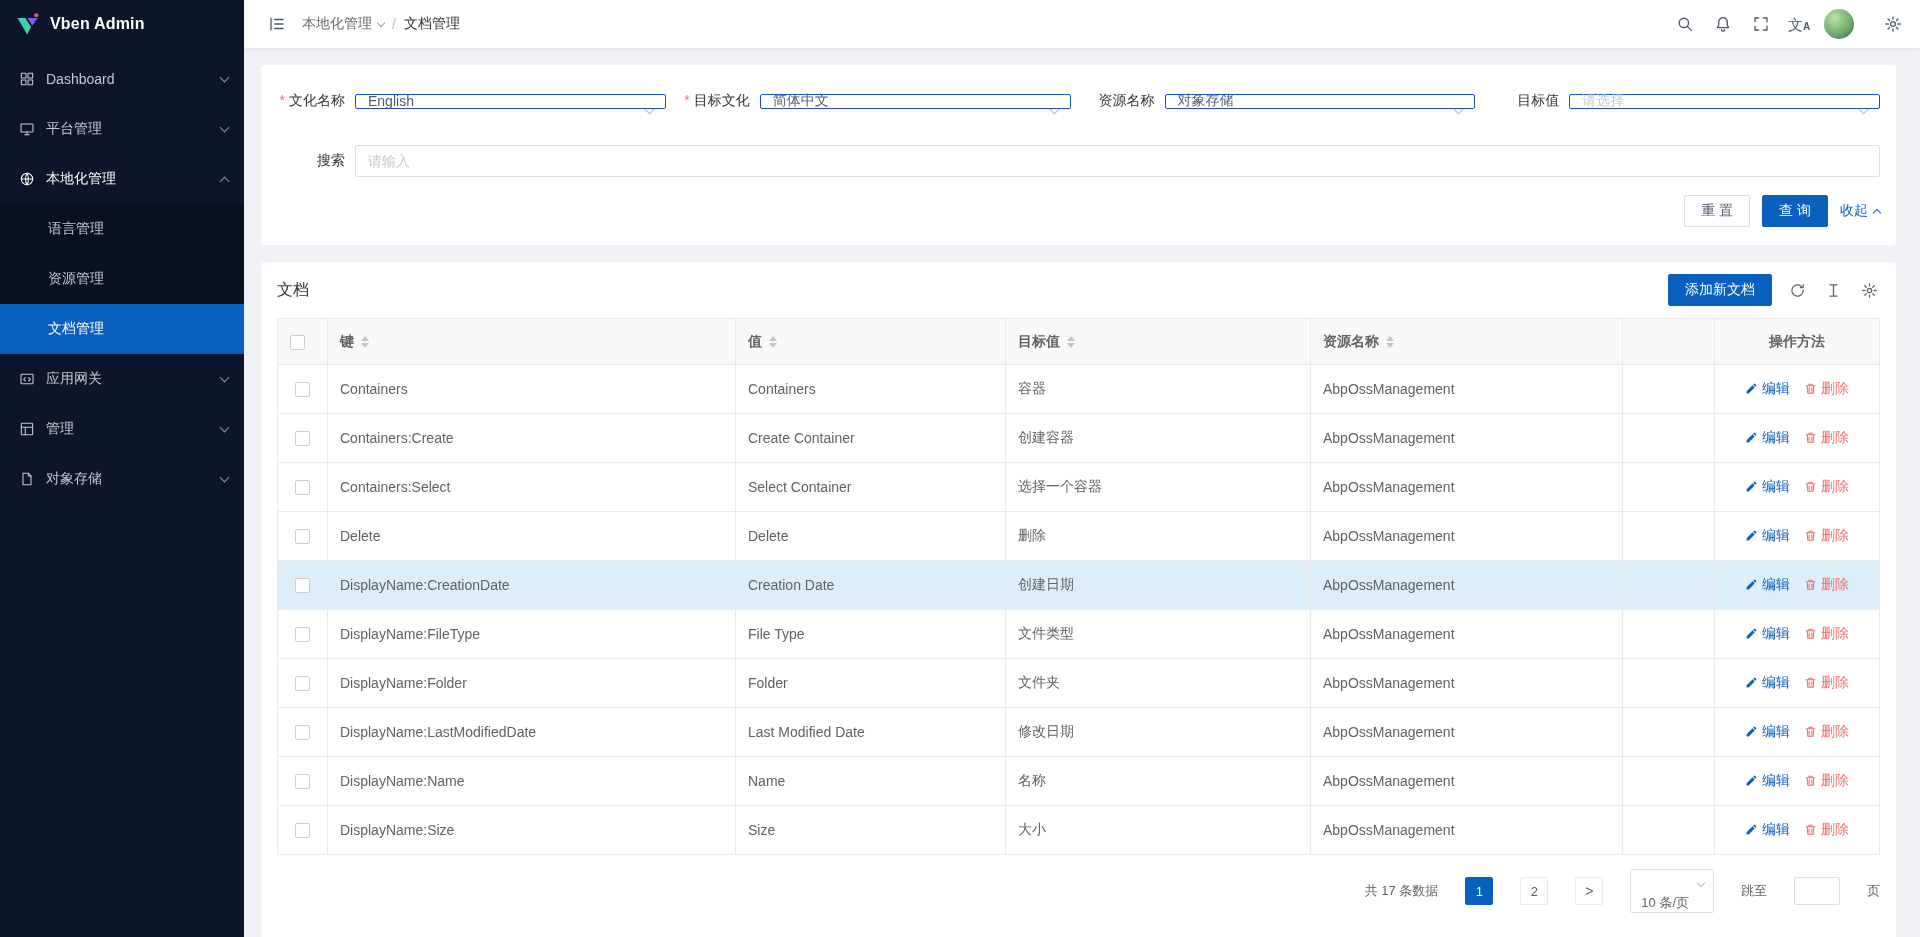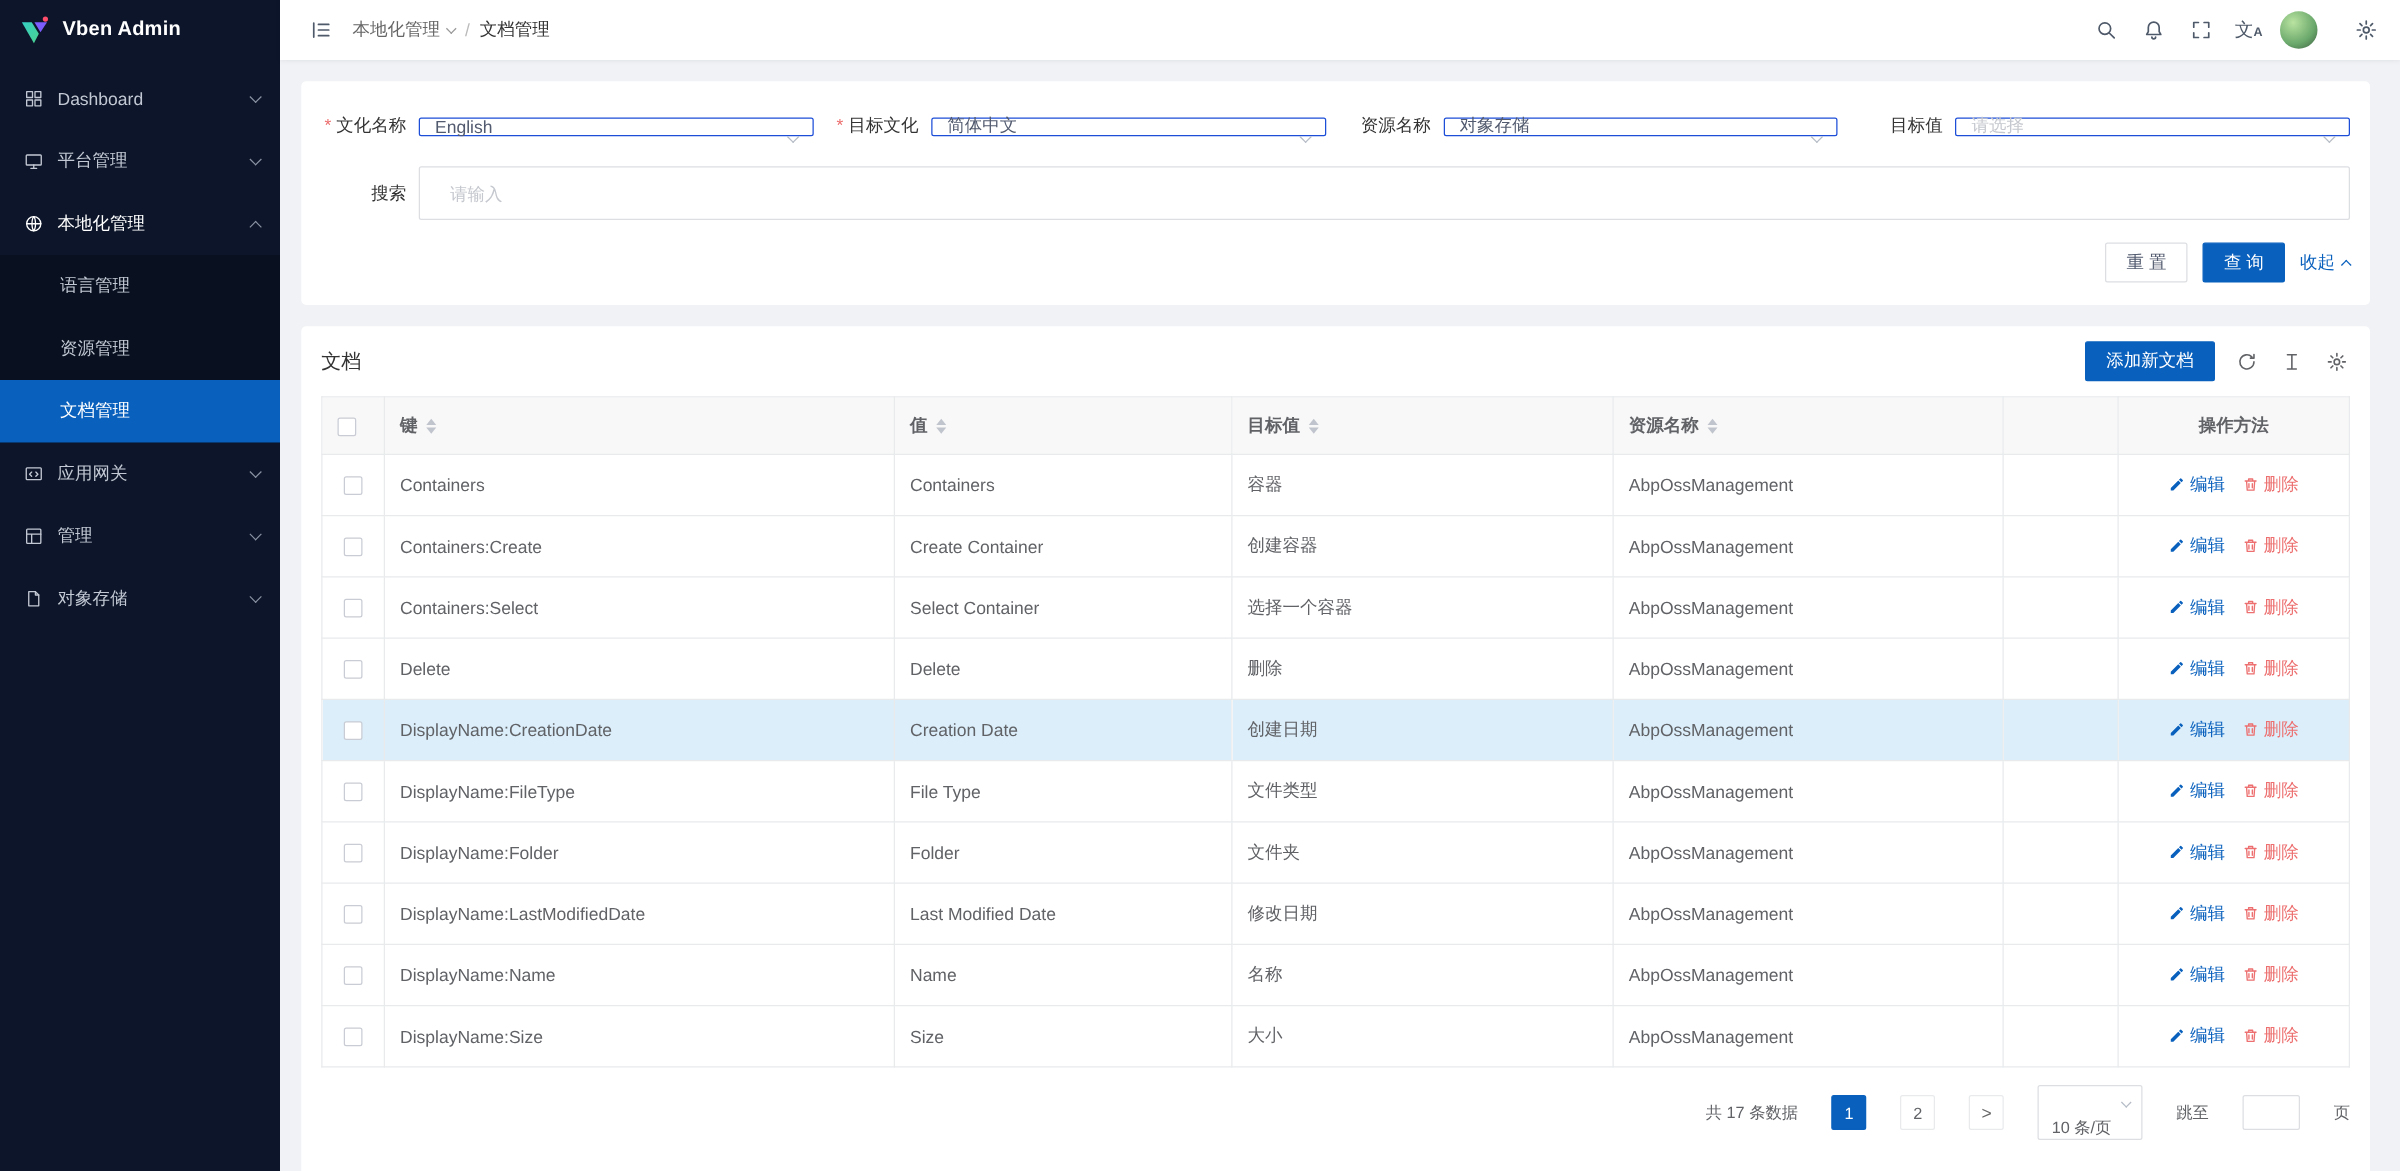--- a/index.html
+++ b/index.html
@@ -1,21 +1,21 @@
 <!DOCTYPE html>
 <html><head>
 <meta charset="utf-8">
 <style>
   * { margin:0; padding:0; box-sizing:border-box; }
   html,body { width:1920px; height:937px; overflow:hidden; }
   body { font-family:"Liberation Sans","DejaVu Sans",sans-serif; font-size:14px; color:#333; background:#f0f2f5; }
   .app { display:flex; width:100%; height:100%; }
 
   
-  .sidebar { width:224px; height:100%; background:#0c1529; color:#c3c9d4; flex:none; display:flex; flex-direction:column; }
+  .sidebar { width:244px; height:100%; background:#0c1529; color:#c3c9d4; flex:none; display:flex; flex-direction:column; }
   .logo { height:48px; display:flex; align-items:center; padding-left:14px; gap:8px; cursor:pointer; }
   .logo-title { color:#fff; font-size:16px; font-weight:bold; letter-spacing:.2px; }
   .menu { flex:1; overflow:hidden; padding-top:6px; }
   .menu-item { height:50px; display:flex; align-items:center; padding:0 16px 0 18px; cursor:pointer; font-size:14px; color:#c3c9d4; }
   .micon { width:18px; height:18px; margin-right:10px; display:inline-flex; align-items:center; justify-content:center; flex:none; }
   .micon svg { width:16px; height:16px; stroke:currentColor; fill:none; stroke-width:1.6; stroke-linecap:round; stroke-linejoin:round; }
   .mlabel { flex:1; white-space:nowrap; overflow:hidden; }
   .chev { width:7px; height:7px; border-right:1.6px solid #8a93a3; border-bottom:1.6px solid #8a93a3; flex:none; }
   .chev.down { transform:rotate(45deg); margin-top:-3px; }
   .chev.up { transform:rotate(-135deg); margin-top:4px; }
@@ -49,23 +49,23 @@
   
   .filter-card { padding:20px 16px 18px; margin-bottom:17px; }
   .f-row1 { display:grid; grid-template-columns:repeat(4,1fr); column-gap:16px; }
   .form-item { display:flex; align-items:center; height:32px; }
   .form-label { flex:none; min-width:78px; text-align:right; padding-right:10px; color:#333; white-space:nowrap; }
   .form-label.required::before { content:"*"; color:#ed6f6f; margin-right:4px; }
   .select { flex:1; height:15px; border:1px solid #1d4ed8; border-radius:2px; display:flex; align-items:center; padding:0 12px; cursor:pointer; background:#fff; position:relative; color:#515a6e; }
   .select .caret { width:7px; height:7px; border-right:1.5px solid #b6bcc6; border-bottom:1.5px solid #b6bcc6; transform:rotate(45deg); position:absolute; right:12px; top:11px; }
   .select-value { flex:1; overflow:hidden; white-space:nowrap; }
   .select-value.placeholder { color:#c5c8ce; }
-  .f-row2 { display:flex; align-items:center; margin-top:16px;justify-content:space-between; }
+  .f-row2 { display:flex; align-items:center; margin-top:28px;justify-content:space-between; }
   .f-row2 .form-label { min-width:78px; }
-  .text-input { flex:1; height:43px; border:1px solid #dcdee2; border-radius:2px; padding:0 24px; font:inherit; color:#515a6e; outline:none; }
+  .text-input { flex:1; height:32px; border:1px solid #dcdee2; border-radius:2px; padding:0 12px; font:inherit; color:#515a6e; outline:none; }
   .text-input::placeholder { color:#c5c8ce; }
   .f-row3 { display:flex; align-items:center; justify-content:flex-end; gap:12px; margin-top:18px; }
   .btn { height:32px; padding:0 16px; border-radius:2px; border:1px solid #dcdee2; background:#fff; color:#515a6e; font:inherit; cursor:pointer; display:inline-flex; align-items:center; }
   .btn.primary { background:#0960bd; border-color:#0960bd; color:#fff; }
   .link-collapse { color:#0960bd; cursor:pointer; display:inline-flex; align-items:center; gap:6px; }
   .link-collapse .chev { border-color:#0960bd; width:6px; height:6px; transform:rotate(-135deg); margin-top:4px; }
 
   
   .table-card { padding:0 0 20px; }
   .card-head { display:flex; align-items:center; padding:12px 16px; }

